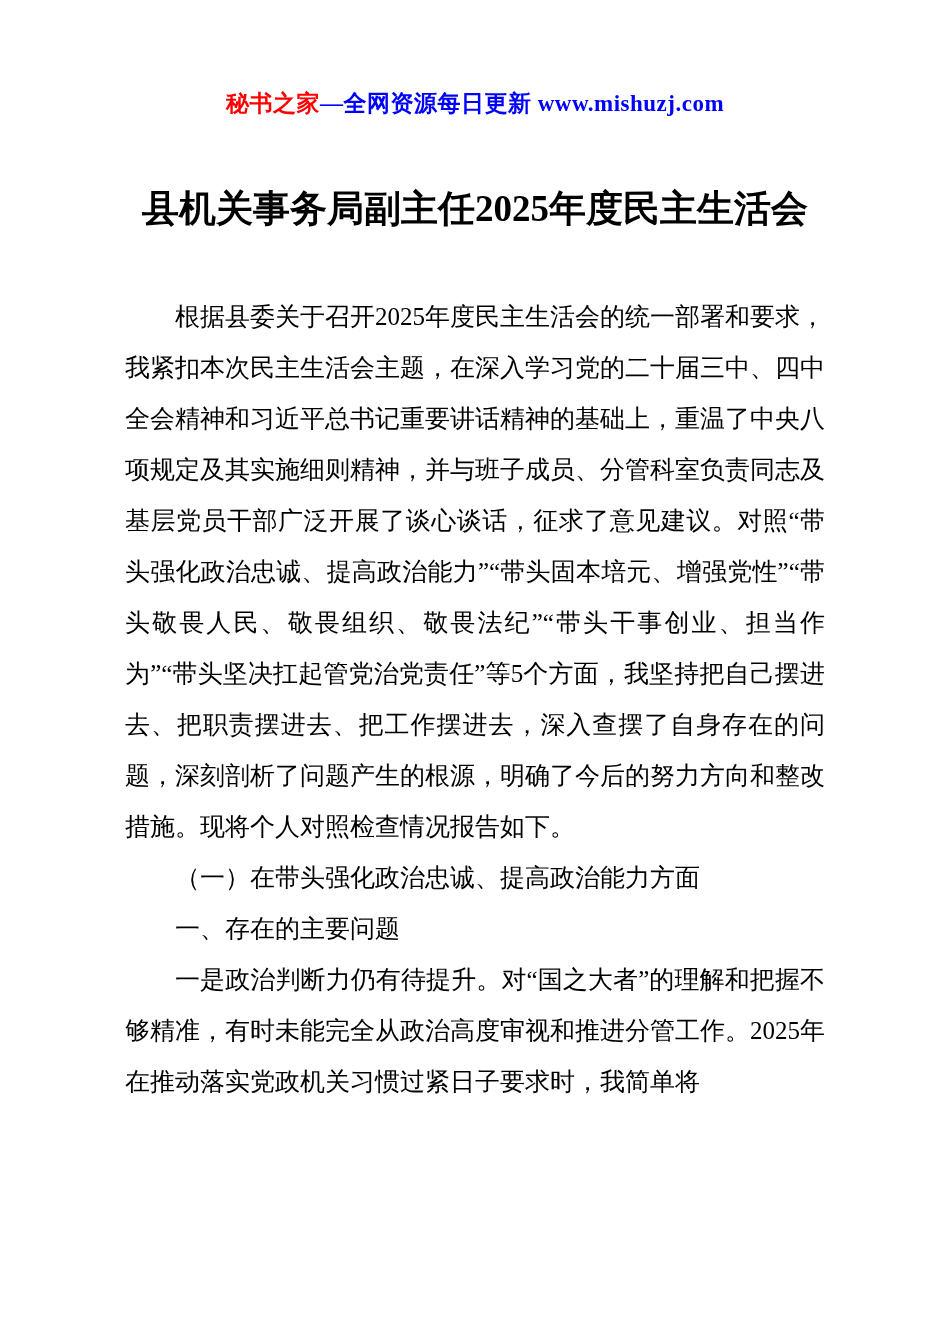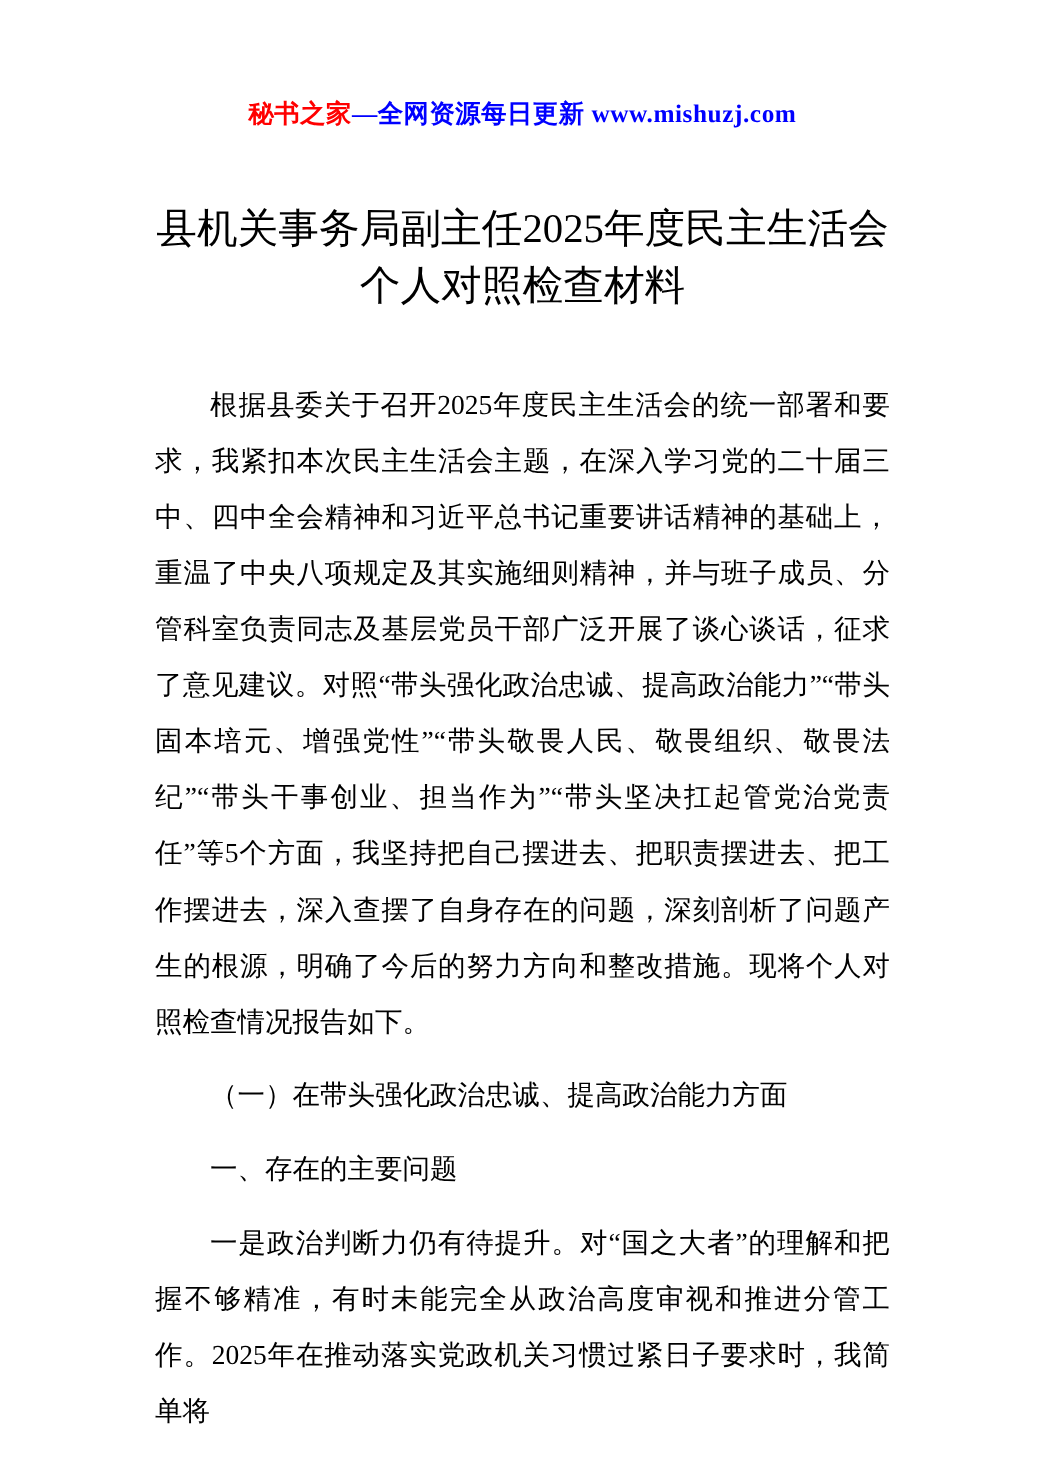--- a/index.html
+++ b/index.html
@@ -29,51 +29,50 @@
     letter-spacing: 0.5px;
     white-space: nowrap;
   }
   .doc-header .brand { color: #ff0000; }
   .doc-header .tagline { color: #0000ff; }
   .doc-header .url { color: #0000ff; }
   .doc-title {
     margin: 64px 0 56px 0;
     text-align: center;
     font-size: 37px;
-    font-weight: normal;
+    font-weight: bold;
     line-height: 52px;
     color: #000000;
   }
   .doc-body {
     font-size: 25px;
     line-height: 51px;
     text-align: justify;
     text-justify: inter-ideograph;
     color: #000000;
   }
   .para {
-    margin: 16px;
+    margin: 0;
     text-indent: 2em;
   }
   .bold-lead {
     font-weight: normal;
   }
 </style>
 </head>
 <body>
 
 <div class="page">
 
   <div class="doc-header">
     <span class="brand">秘书之家</span><span class="tagline">—全网资源每日更新 </span><span class="url">www.mishuzj.com</span>
   </div>
 
   <h1 class="doc-title">
     <span>县机关事务局副主任2025年度民主生活会</span><br>
-    <span>个人对照检查材料</span>
   </h1>
 
   <div class="doc-body">
 
     <p class="para">根据县委关于召开2025年度民主生活会的统一部署和要求，我紧扣本次民主生活会主题，在深入学习党的二十届三中、四中全会精神和习近平总书记重要讲话精神的基础上，重温了中央八项规定及其实施细则精神，并与班子成员、分管科室负责同志及基层党员干部广泛开展了谈心谈话，征求了意见建议。对照“带头强化政治忠诚、提高政治能力”“带头固本培元、增强党性”“带头敬畏人民、敬畏组织、敬畏法纪”“带头干事创业、担当作为”“带头坚决扛起管党治党责任”等5个方面，我坚持把自己摆进去、把职责摆进去、把工作摆进去，深入查摆了自身存在的问题，深刻剖析了问题产生的根源，明确了今后的努力方向和整改措施。现将个人对照检查情况报告如下。</p>
 
     <p class="para">（一）在带头强化政治忠诚、提高政治能力方面</p>
 
     <p class="para">一、存在的主要问题</p>
 

